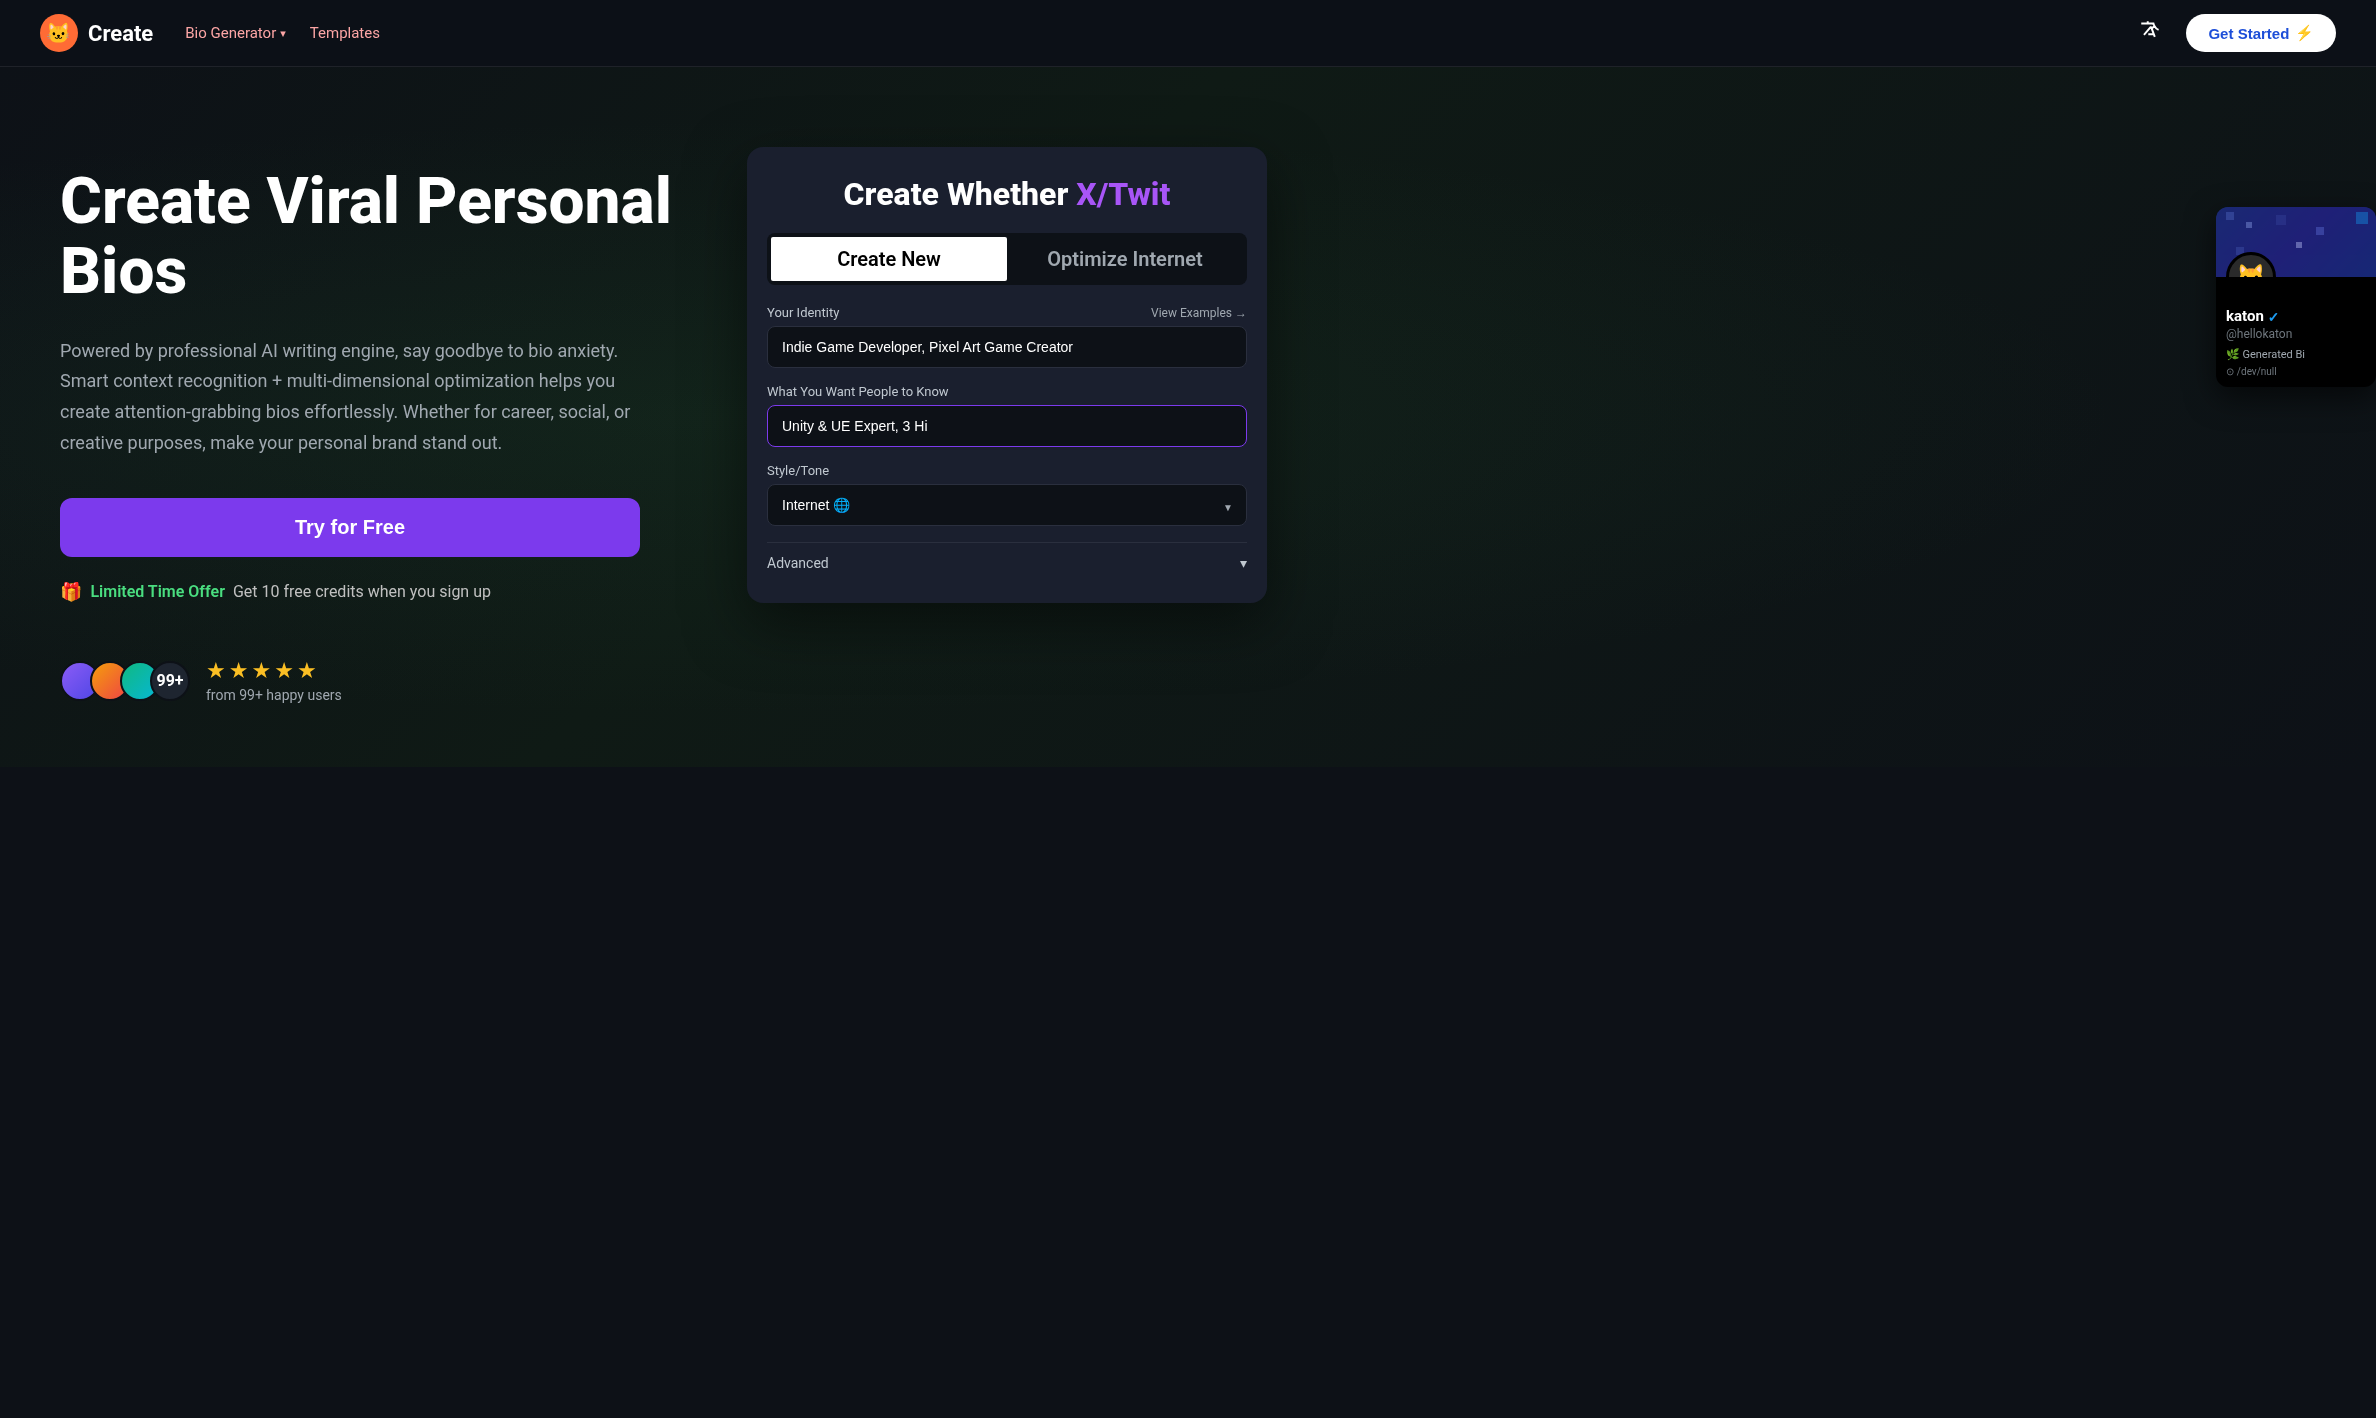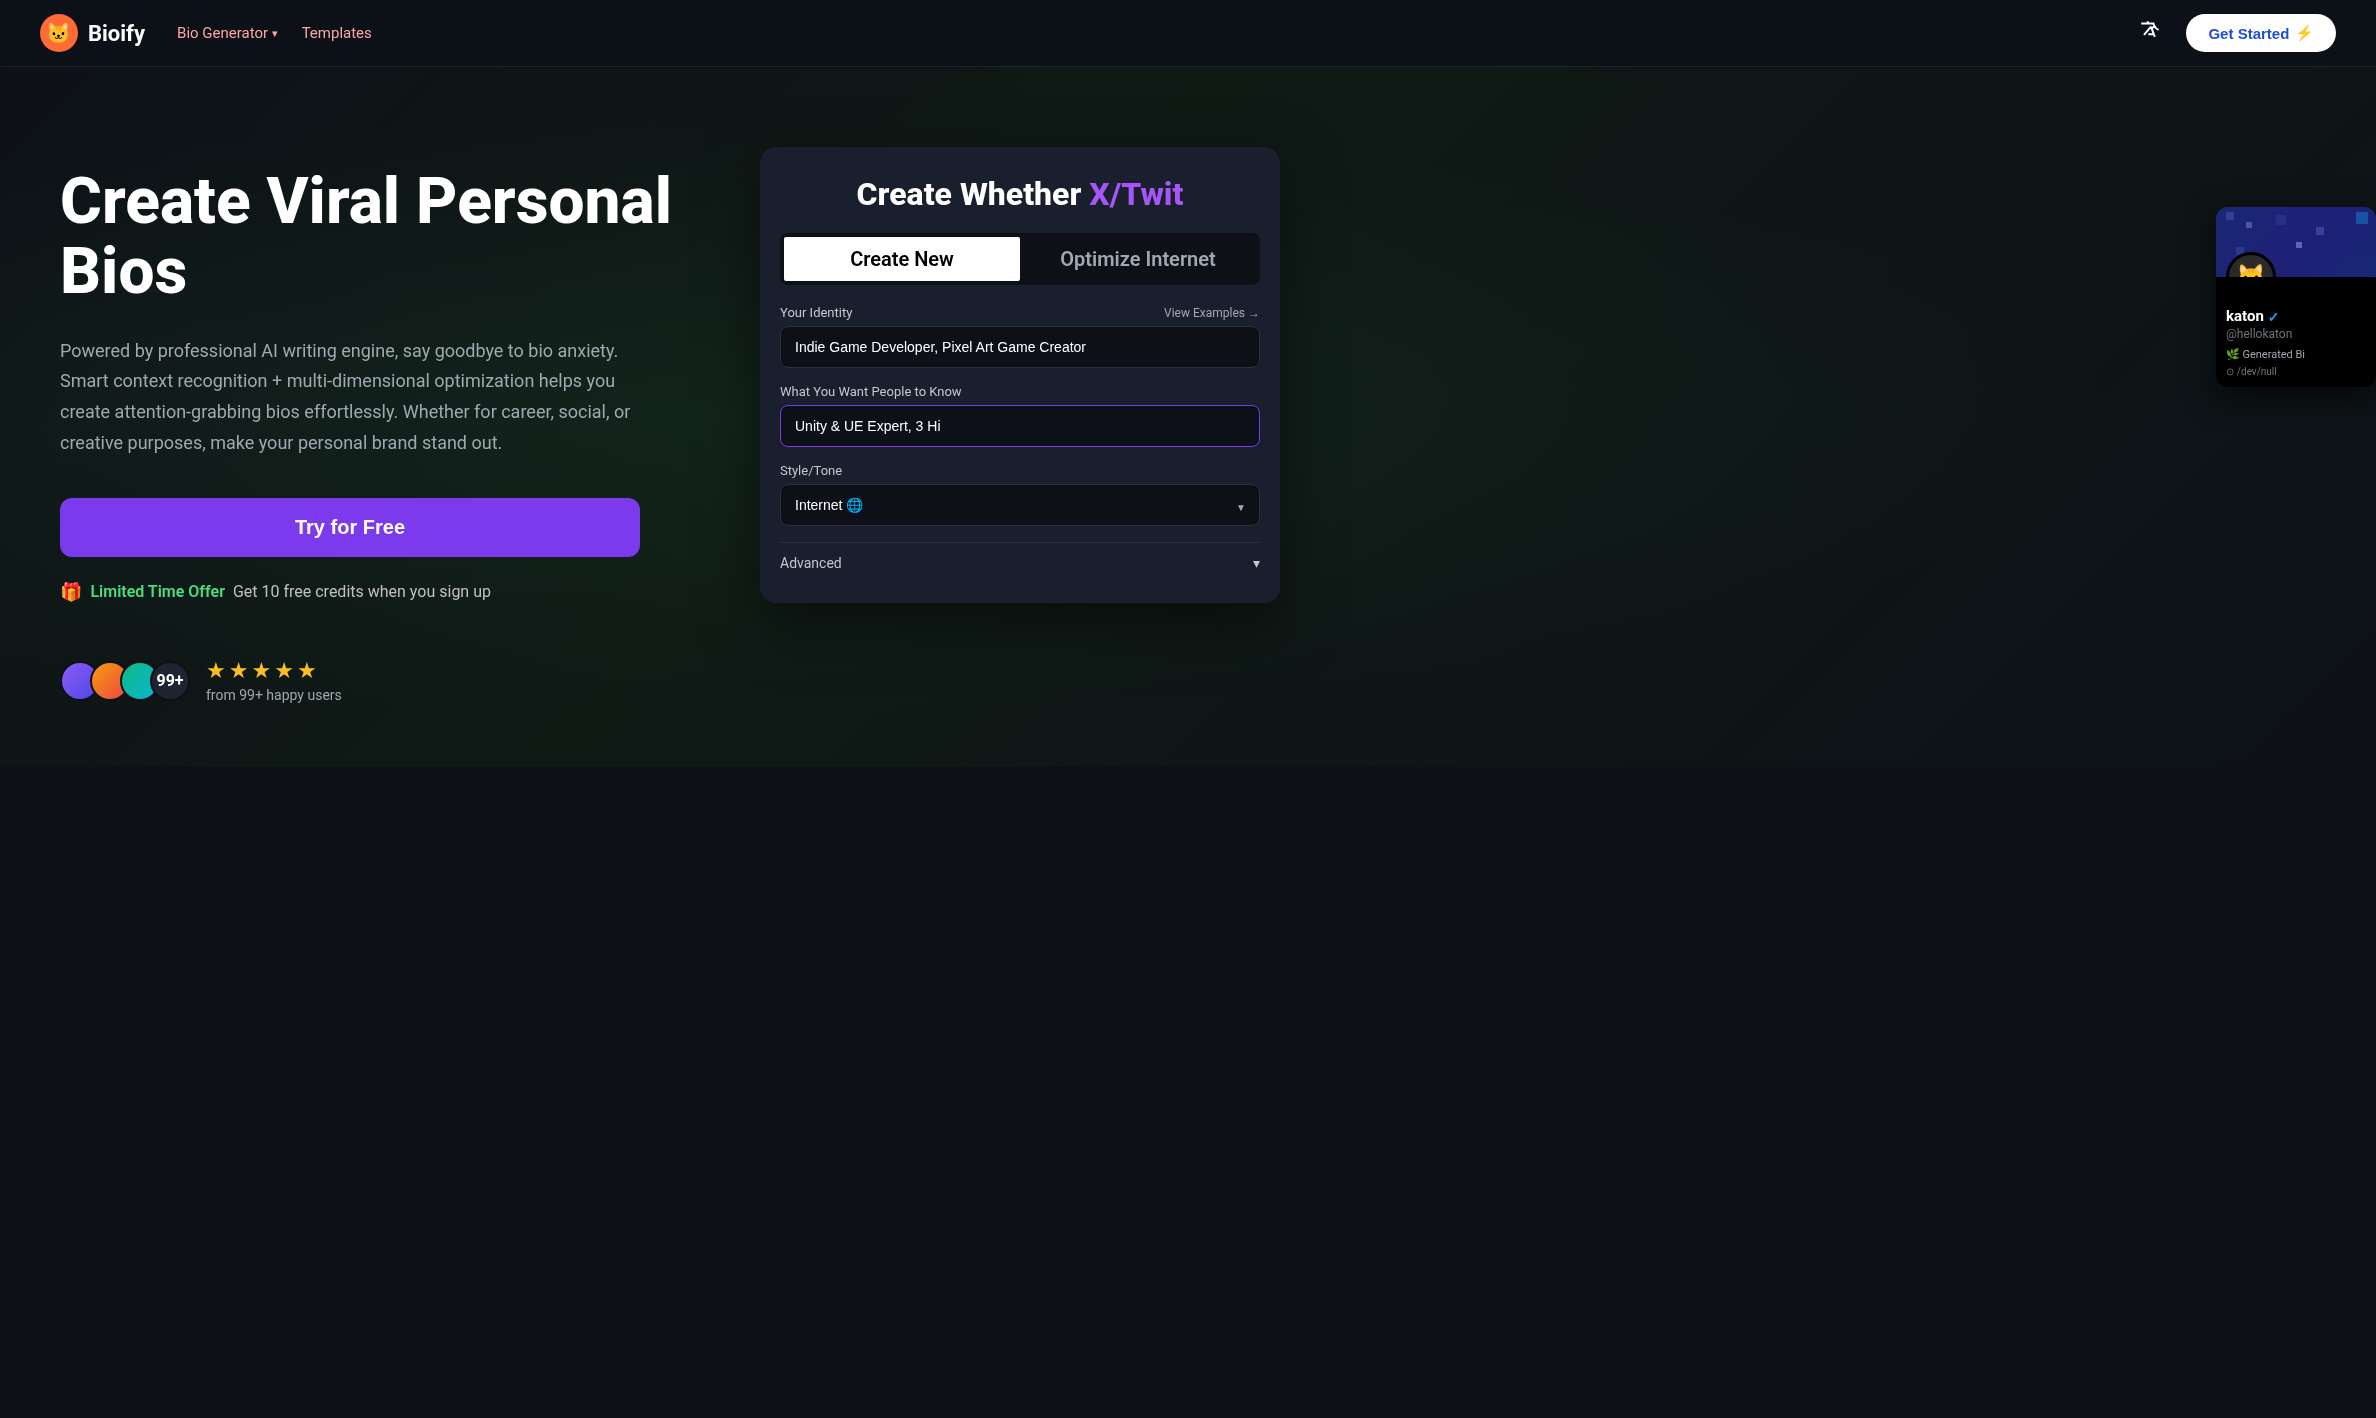--- a/index.html
+++ b/index.html
@@ -94,21 +94,21 @@
       display: flex;
       align-items: center;
       gap: 6px;
     }
 
     
     .hero {
       display: flex;
       align-items: flex-start;
       padding: 80px 60px 60px 60px;
-      gap: 60px;
+      gap: 47px;
       min-height: 700px;
       background: linear-gradient(135deg, #0d1117 0%, #0f1a15 40%, #0d1117 100%);
       position: relative;
       overflow: hidden;
     }
 
     .hero::before {
       content: '';
       position: absolute;
       top: 0;
@@ -460,21 +460,21 @@
   </style>
 </head>
 <body>
 
 <nav class="navbar">
   <div class="nav-left">
     <div class="logo-area">
       <div class="logo-icon">
         <span>🐱</span>
       </div>
-      <span class="logo-text">Bioify</span>
+      <span class="logo-text">Create</span>
     </div>
     <div class="nav-links">
       <a class="nav-link">
         <span>Bio Generator</span>
         <span style="font-size:11px;">▾</span>
       </a>
       <a class="nav-link">
         <span>Templates</span>
       </a>
     </div>

